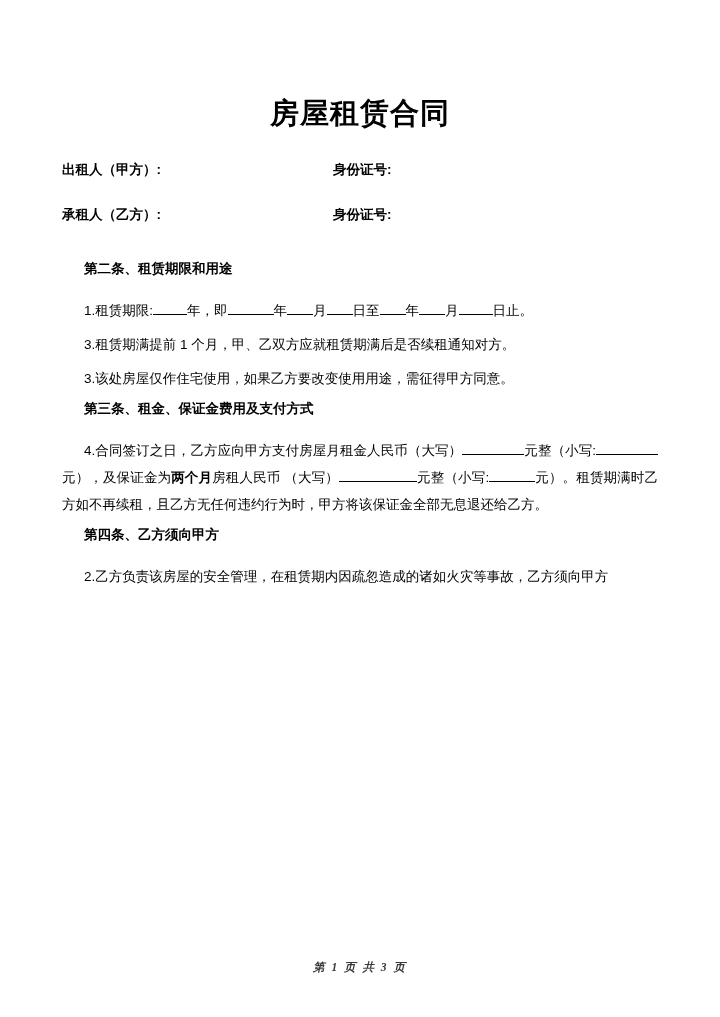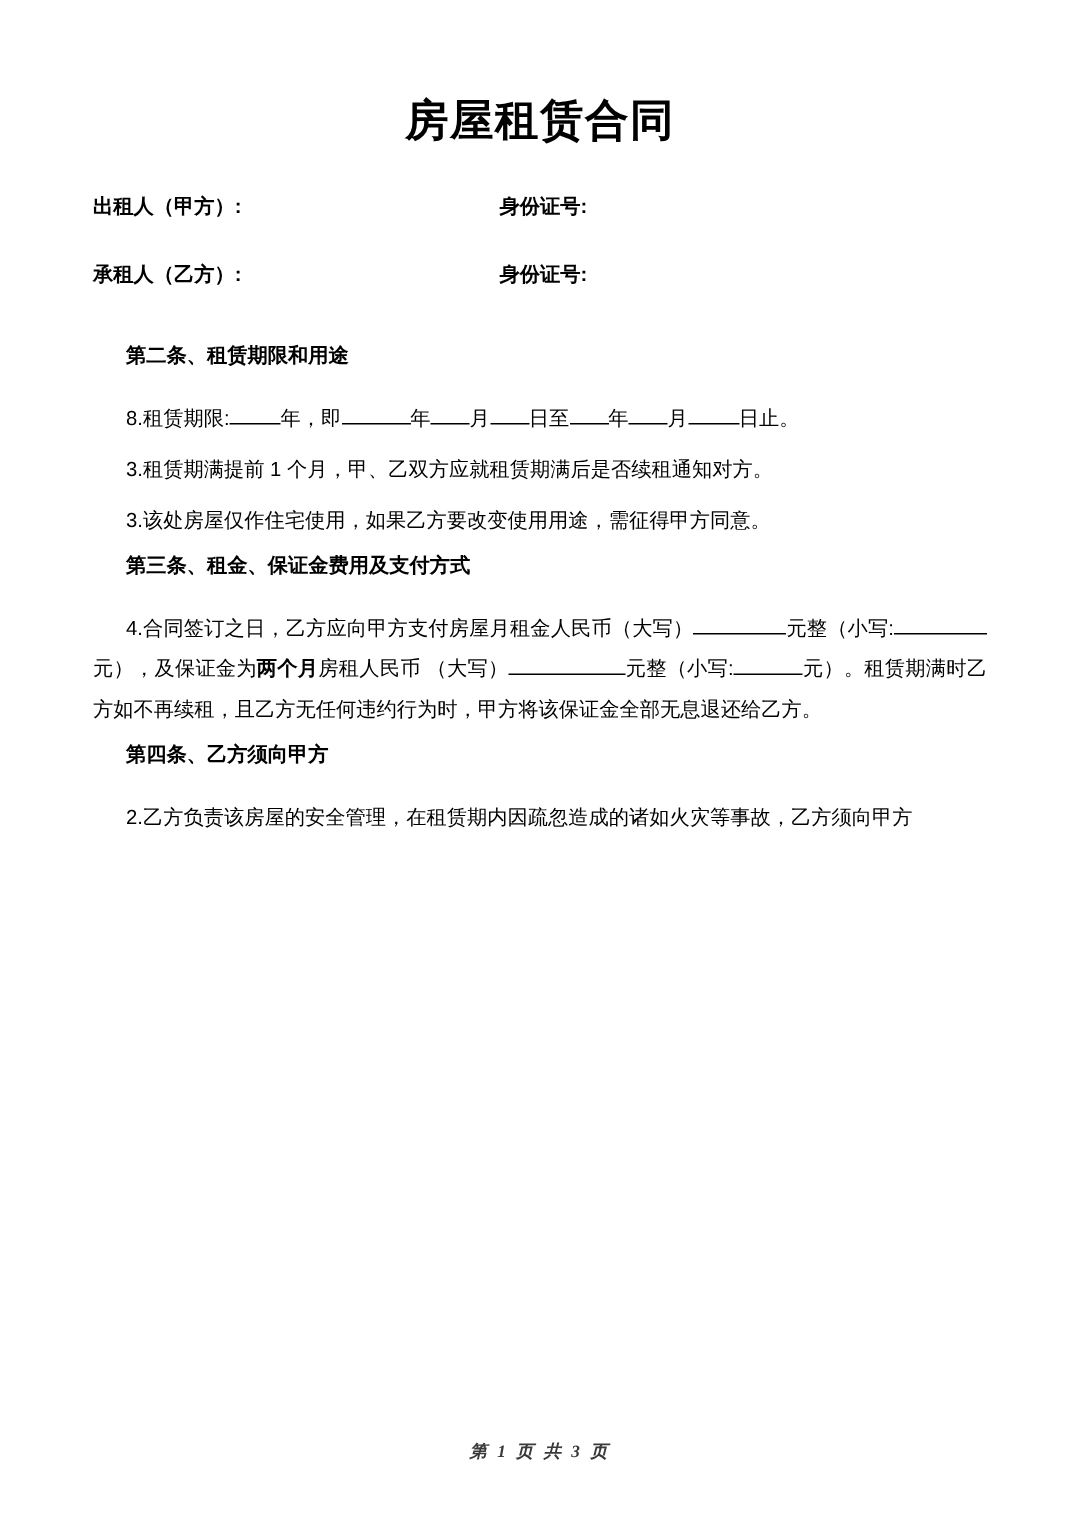--- a/index.html
+++ b/index.html
@@ -21,21 +21,21 @@
     box-sizing: border-box;
     padding: 0 62px;
     position: relative;
   }
   .doc-title {
     text-align: center;
     font-size: 29px;
     font-weight: 900;
     letter-spacing: 1px;
     margin: 0;
-    padding-top: 64px;
+    padding-top: 96px;
     line-height: 1.2;
   }
   .party-block {
     margin-top: 30px;
   }
   .party-row {
     display: flex;
     font-size: 13.5px;
     font-weight: bold;
     margin-bottom: 26px;
@@ -127,21 +127,21 @@
       <span class="party-label">承租人（乙方）:</span>
       <span class="party-id">身份证号:</span>
     </div>
   </div>
 
   <div class="sections">
 
 
     <div class="section">
       <div class="sec-heading">第二条、租赁期限和用途</div>
-      <p class="clause hang"><span>8.租赁期限:</span><span class="blank w-sm"></span><span>年，即</span><span class="blank w-m"></span><span>年</span><span class="blank w-s"></span><span>月</span><span class="blank w-s"></span><span>日至</span><span class="blank w-s"></span><span>年</span><span class="blank w-s"></span><span>月</span><span class="blank w-sm"></span><span>日止。</span></p>
+      <p class="clause hang"><span>1.租赁期限:</span><span class="blank w-sm"></span><span>年，即</span><span class="blank w-m"></span><span>年</span><span class="blank w-s"></span><span>月</span><span class="blank w-s"></span><span>日至</span><span class="blank w-s"></span><span>年</span><span class="blank w-s"></span><span>月</span><span class="blank w-sm"></span><span>日止。</span></p>
       <p class="clause hang">3.租赁期满提前 1 个月，甲、乙双方应就租赁期满后是否续租通知对方。</p>
       <p class="clause hang">3.该处房屋仅作住宅使用，如果乙方要改变使用用途，需征得甲方同意。</p>
     </div>
 
     <div class="section">
       <div class="sec-heading">第三条、租金、保证金费用及支付方式</div>
       <p class="clause indent"><span>4.合同签订之日，乙方应向甲方支付房屋月租金人民币（大写）</span><span class="blank w-l"></span><span>元整（小写:</span><span class="blank w-l"></span><span>元），及保证金为</span><span class="bold-inline">两个月</span><span>房租人民币 （大写）</span><span class="blank w-xl"></span><span>元整（小写:</span><span class="blank w-m"></span><span>元）。租赁期满时乙方如不再续租，且乙方无任何违约行为时，甲方将该保证金全部无息退还给乙方。</span></p>
     </div>
 
     <div class="section">

